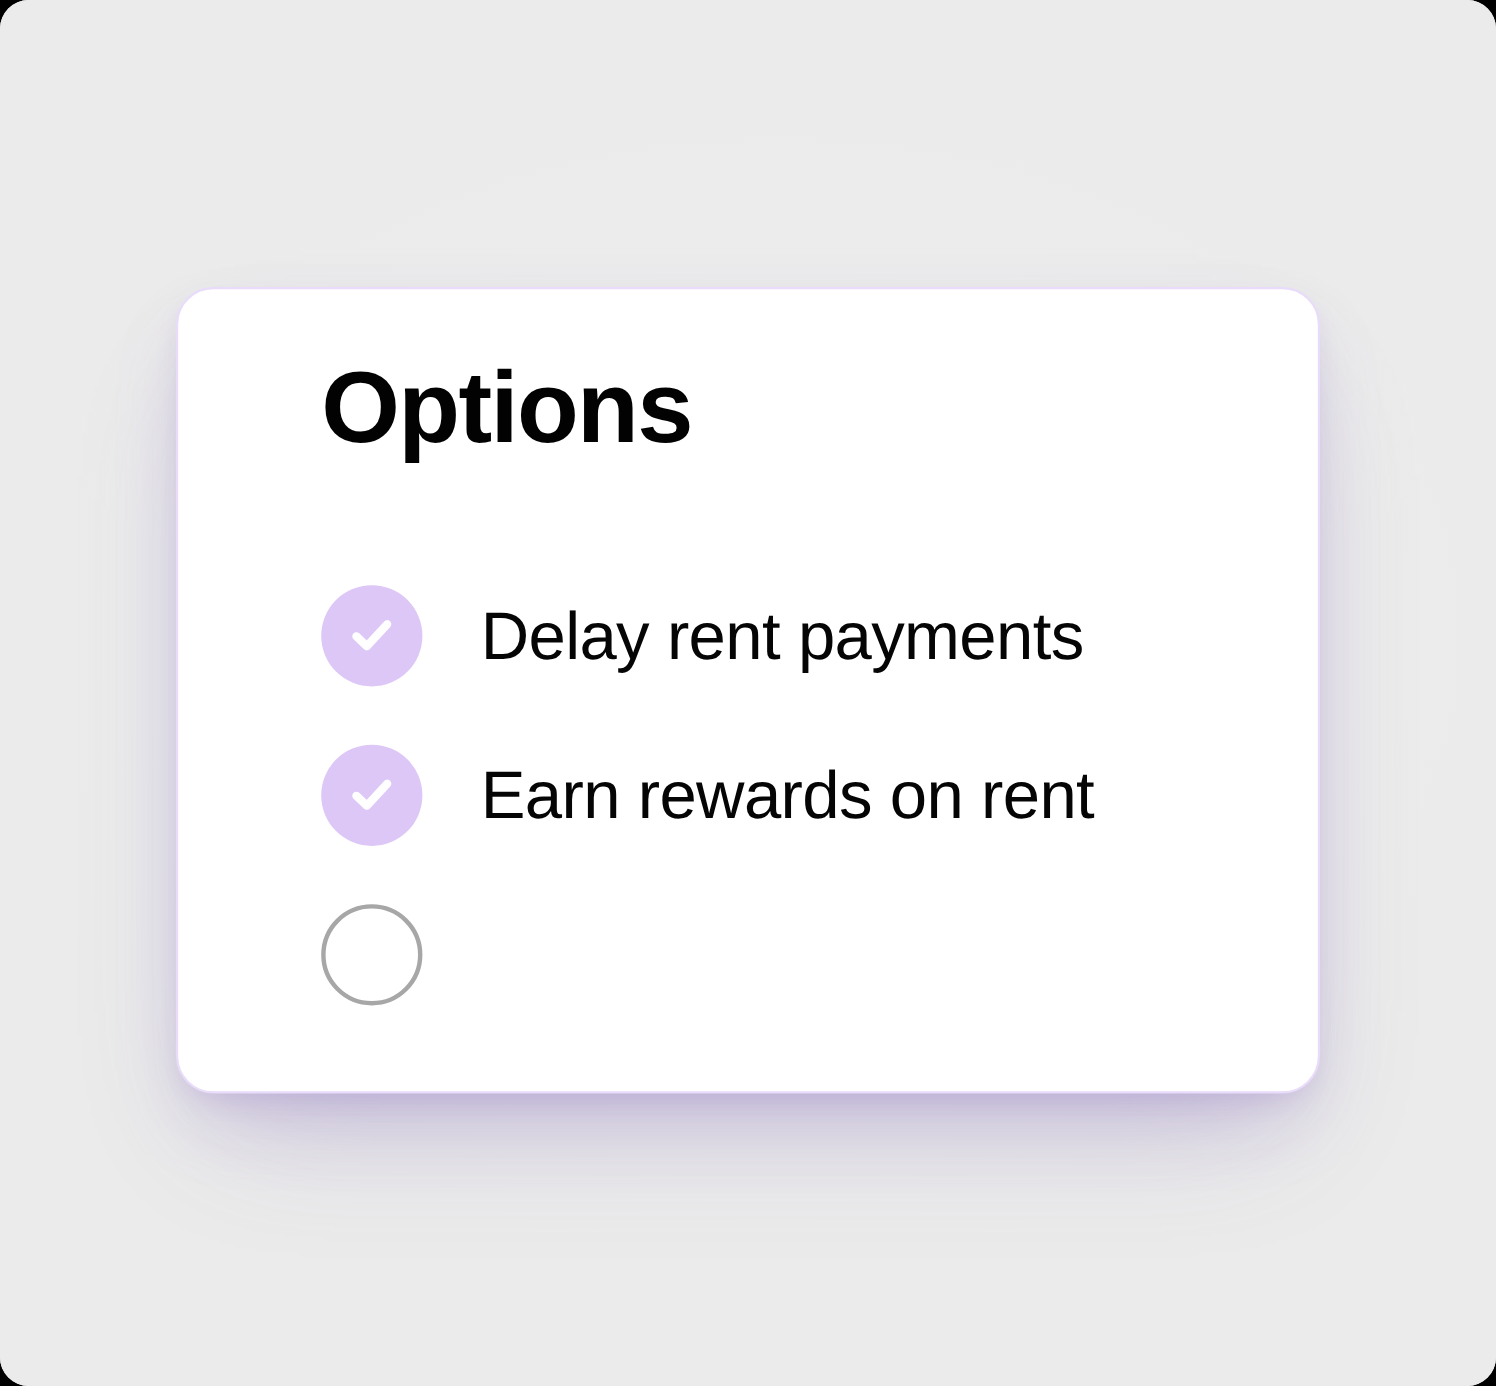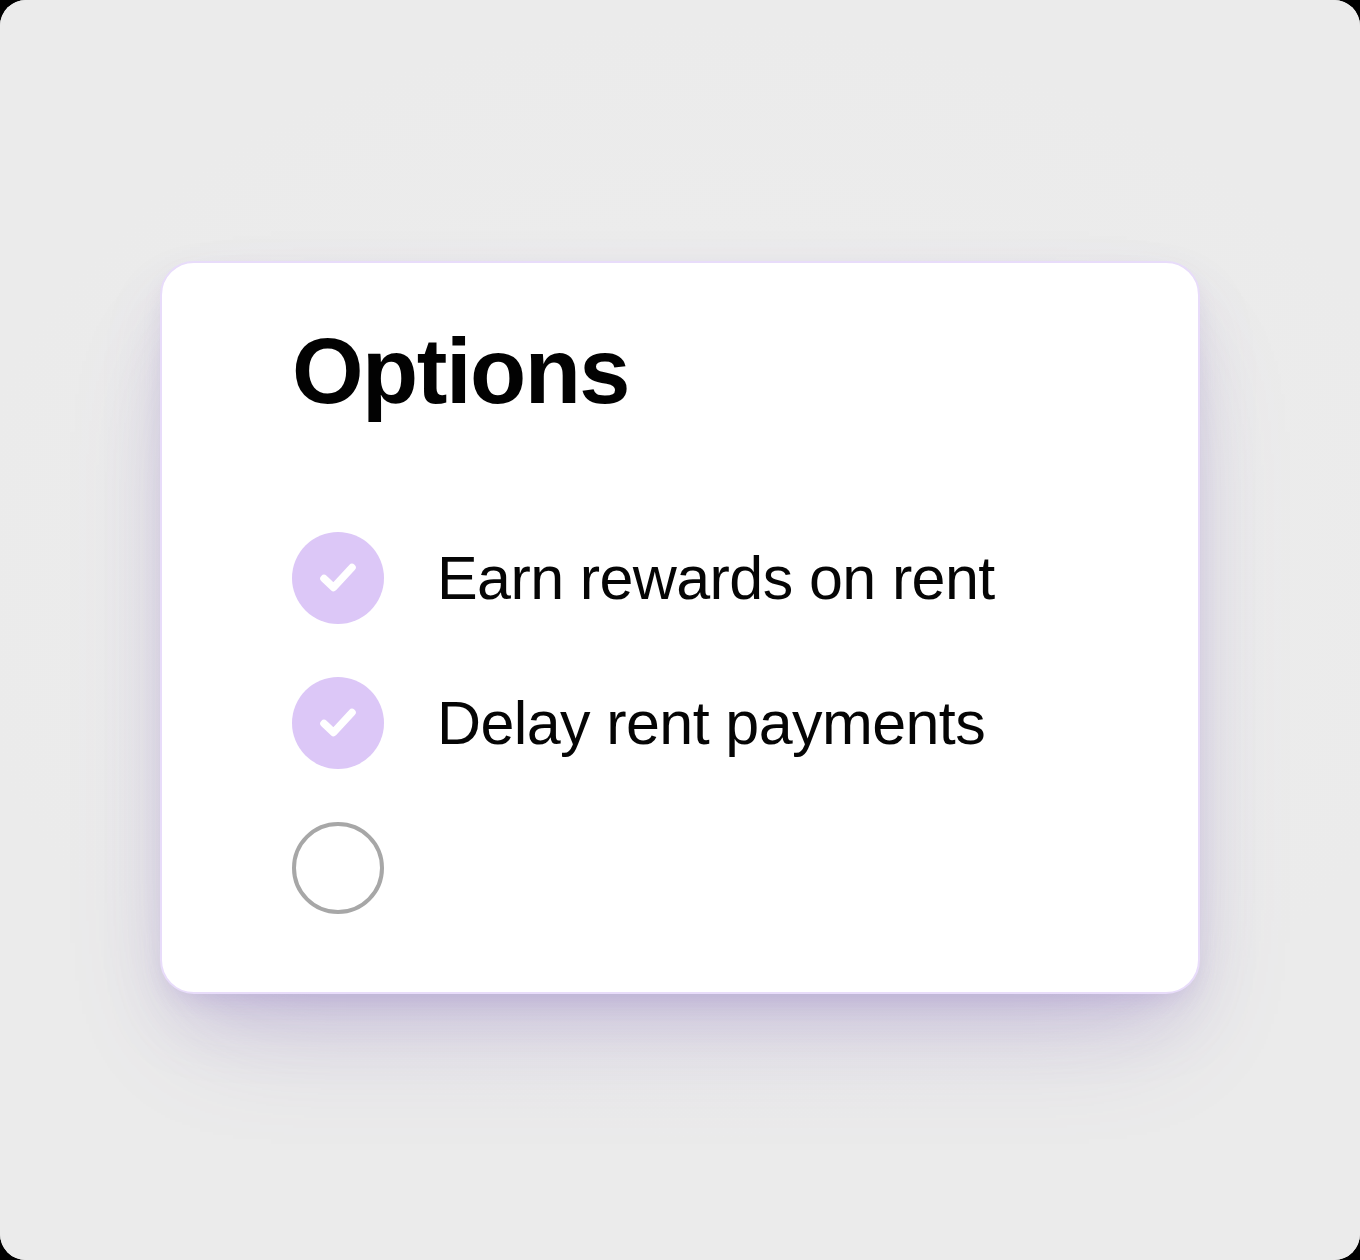--- a/index.html
+++ b/index.html
@@ -130,30 +130,30 @@
       <h1 class="page-title">Options</h1>
 
       <div class="options-list">
 
         <div class="option-row">
           <span class="check-circle checked">
             <svg width="50" height="50" viewBox="0 0 50 50">
               <path d="M11 25.5 L20.5 34.5 L39 14.5" fill="none" stroke="#ffffff" stroke-width="7.5" stroke-linecap="round" stroke-linejoin="round"></path>
             </svg>
           </span>
-          <span class="option-label">Earn rewards on rent</span>
+          <span class="option-label">Delay rent payments</span>
         </div>
 
         <div class="option-row">
           <span class="check-circle checked">
             <svg width="50" height="50" viewBox="0 0 50 50">
               <path d="M11 25.5 L20.5 34.5 L39 14.5" fill="none" stroke="#ffffff" stroke-width="7.5" stroke-linecap="round" stroke-linejoin="round"></path>
             </svg>
           </span>
-          <span class="option-label">Delay rent payments</span>
+          <span class="option-label">Earn rewards on rent</span>
         </div>
 
         <div class="option-row">
           <span class="check-circle unchecked">
             <span></span>
           </span>
         </div>
 
       </div>
     </div>

